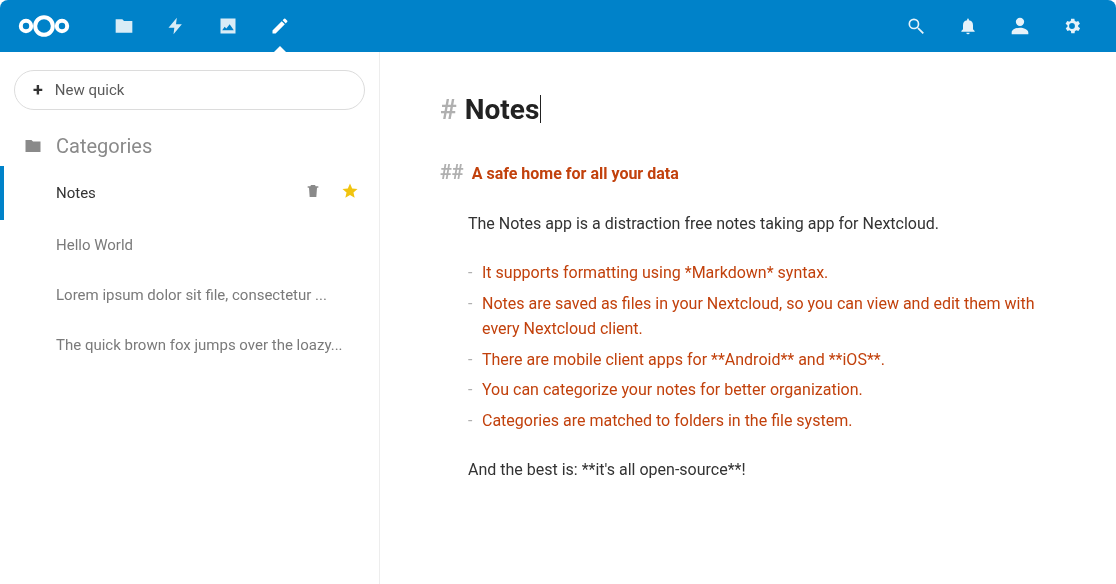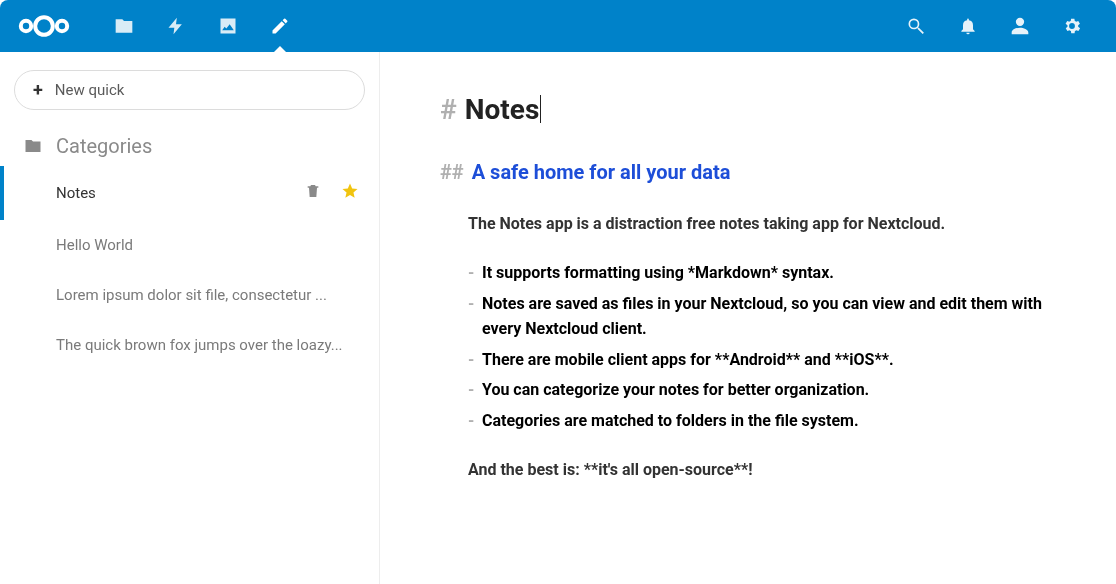--- a/index.html
+++ b/index.html
@@ -42,25 +42,25 @@
     .trash-icon svg { width: 16px; height: 18px; fill: #8a8a8a; }
     .star-icon svg { width: 18px; height: 18px; fill: #f1c40f; }
     
     .editor { flex: 1; padding: 36px 48px 0 60px; overflow: auto; line-height: 1.55; color: #333; font-size: 16px; }
     .editor .h1line { display: flex; align-items: baseline; gap: 8px; margin-bottom: 26px; }
     .editor .hash { color: #b0b0b0; font-size: 28px; font-weight: 600; }
     .editor .h1 { font-size: 28px; font-weight: 700; color: #222; position: relative; }
     .editor .h1::after { content: ""; display: inline-block; width: 1px; height: 28px; background: #222; margin-left: 1px; vertical-align: -4px; }
     .editor .h2line { display: flex; align-items: baseline; gap: 8px; margin-bottom: 24px; }
     .editor .hash2 { color: #b0b0b0; font-size: 20px; font-weight: 700; }
-    .editor .h2 { font-size: 20px; font-weight: 700; color: #1d4ed8; }
-    .editor .body { padding-left: 28px; font-weight: bold; }
+    .editor .h2 { font-size: 16px; font-weight: 700; color: #c2410c; }
+    .editor .body { padding-left: 28px; }
     .editor .para { margin-bottom: 24px; }
     .editor ul { list-style: none; margin-bottom: 24px; }
-    .editor li { position: relative; padding-left: 14px; margin-bottom: 6px; color: #000000; }
+    .editor li { position: relative; padding-left: 14px; margin-bottom: 6px; color: #c2410c; }
     .editor li::before { content: "-"; position: absolute; left: 0; color: #b0b0b0; }
   </style>
 </head>
 <body>
 
 <div class="app">
 
   <div class="topbar">
     <div class="logo">
       <svg viewBox="0 0 130 60">

